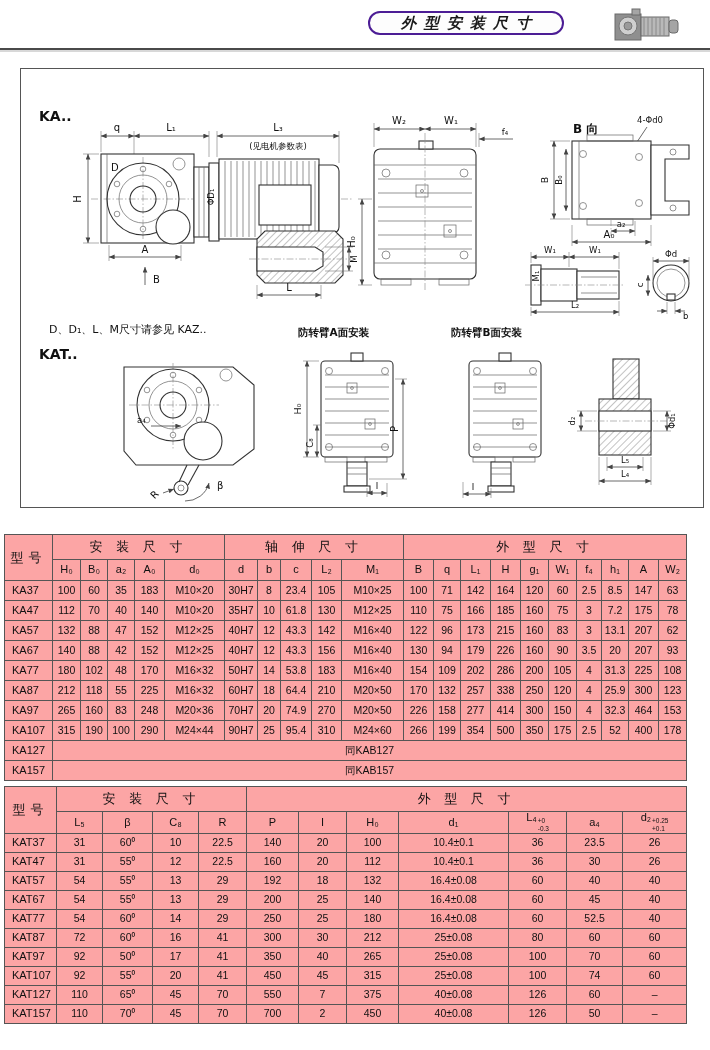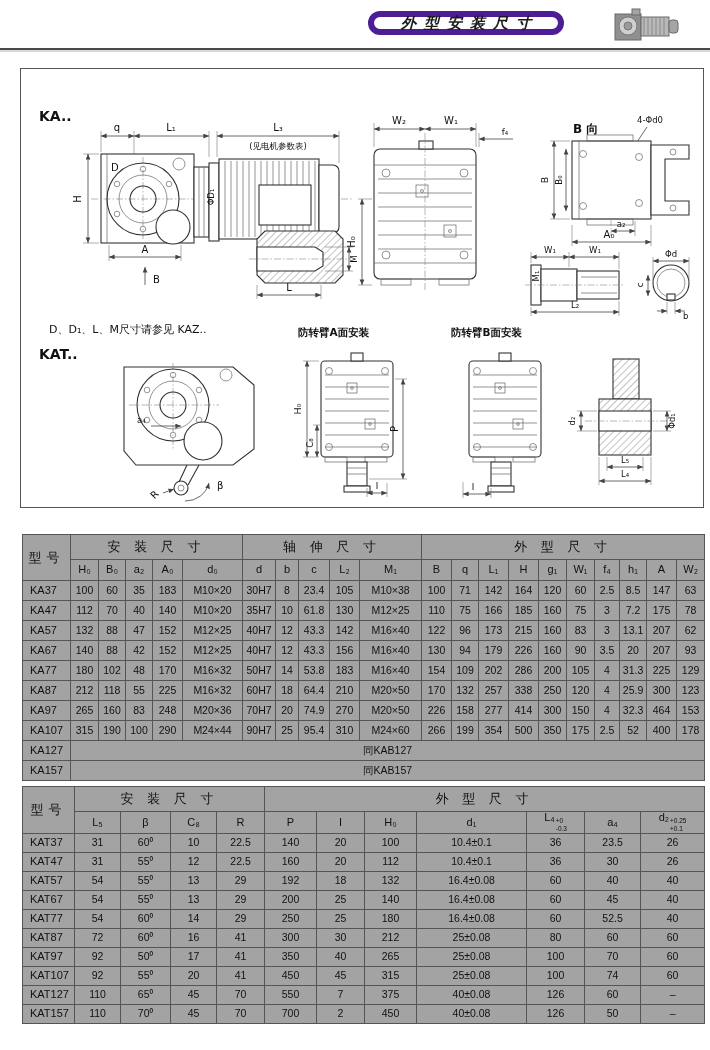--- a/index.html
+++ b/index.html
@@ -1,42 +1,42 @@
 <!DOCTYPE html>
 <html><head>
 <meta charset="utf-8">
 <style>
   html,body{margin:0;padding:0;background:#fff;}
   .page{position:relative;width:710px;height:1050px;background:#fff;overflow:hidden;
         font-family:"Liberation Sans",sans-serif;color:#111;}
   
   .hdr-line{position:absolute;left:0;top:48px;width:710px;height:2px;background:#4a4a4a;
             box-shadow:0 2px 0 #d8d8d8;}
-  .pill{position:absolute;left:368px;top:11px;width:196px;height:24px;border:6px solid #4c1d95;
+  .pill{position:absolute;left:368px;top:11px;width:196px;height:24px;border:2px solid #4c1d95;
         border-radius:16px;display:flex;align-items:center;justify-content:center;
         font-weight:bold;font-style:italic;font-size:15px;letter-spacing:8px;padding-left:8px;
         box-sizing:border-box;color:#1a1a1a;background:#fdfdfd;}
   .photo{position:absolute;left:612px;top:7px;width:72px;height:38px;}
   
   .panel{position:absolute;left:20px;top:68px;width:684px;height:440px;border:1.5px solid #555;
          box-sizing:border-box;background:#fff;}
   .panel svg{position:absolute;left:0;top:0;}
   svg text{font-family:"DejaVu Sans","Liberation Sans",sans-serif;font-size:10px;fill:#111;}
   svg .big{font-size:14px;font-weight:bold;}
   svg .ttl{font-size:10.5px;font-weight:bold;}
   svg .sm{font-size:8.5px;}
   svg .ln{fill:none;stroke:#333;stroke-width:1.1;}
   svg .fw{fill:#fff;stroke:#333;stroke-width:1.1;}
   svg .thin{fill:none;stroke:#666;stroke-width:0.7;}
   svg .dim{fill:none;stroke:#444;stroke-width:0.8;}
   svg .ext{fill:none;stroke:#777;stroke-width:0.6;}
   svg .cl{fill:none;stroke:#888;stroke-width:0.6;stroke-dasharray:7 2 1.5 2;}
   
-  table.t{position:absolute;left:22px;width:682px;border-collapse:collapse;table-layout:fixed;
-          font-size:10.5px;text-align:center;border:1.5px solid #444;background:#a3a3a3;}
+  table.t{position:absolute;left:4px;width:682px;border-collapse:collapse;table-layout:fixed;
+          font-size:10.5px;text-align:center;border:1.5px solid #444;background:#fca5a5;}
   table.t th,table.t td{border:1px solid #555;padding:0;line-height:1.05;font-weight:normal;
           overflow:hidden;white-space:nowrap;}
   table.t1{top:534px;}
   table.t2{top:786px;}
   table.t thead tr.grp th{height:24px;font-size:13px;letter-spacing:5px;}
   table.t thead tr.cols th{height:20px;font-size:11px;}
   table.t1 tbody td{height:19px;}
   table.t2 tbody td{height:18px;}
   table.t td.model{text-align:left;padding-left:7px;font-size:11px;}
   table.t th.model-h{font-size:12.5px;letter-spacing:1px;}
@@ -416,21 +416,21 @@
           <td class="model">KA37</td>
           <td>100</td>
           <td>60</td>
           <td>35</td>
           <td>183</td>
           <td>M10×20</td>
           <td>30H7</td>
           <td>8</td>
           <td>23.4</td>
           <td>105</td>
-          <td>M10×38</td>
+          <td>M10×25</td>
           <td>100</td>
           <td>71</td>
           <td>142</td>
           <td>164</td>
           <td>120</td>
           <td>60</td>
           <td>2.5</td>
           <td>8.5</td>
           <td>147</td>
           <td>63</td>
@@ -518,21 +518,21 @@
           <td>M16×40</td>
           <td>154</td>
           <td>109</td>
           <td>202</td>
           <td>286</td>
           <td>200</td>
           <td>105</td>
           <td>4</td>
           <td>31.3</td>
           <td>225</td>
-          <td>129</td>
+          <td>108</td>
         </tr>
         <tr>
           <td class="model">KA87</td>
           <td>212</td>
           <td>118</td>
           <td>55</td>
           <td>225</td>
           <td>M16×32</td>
           <td>60H7</td>
           <td>18</td>

